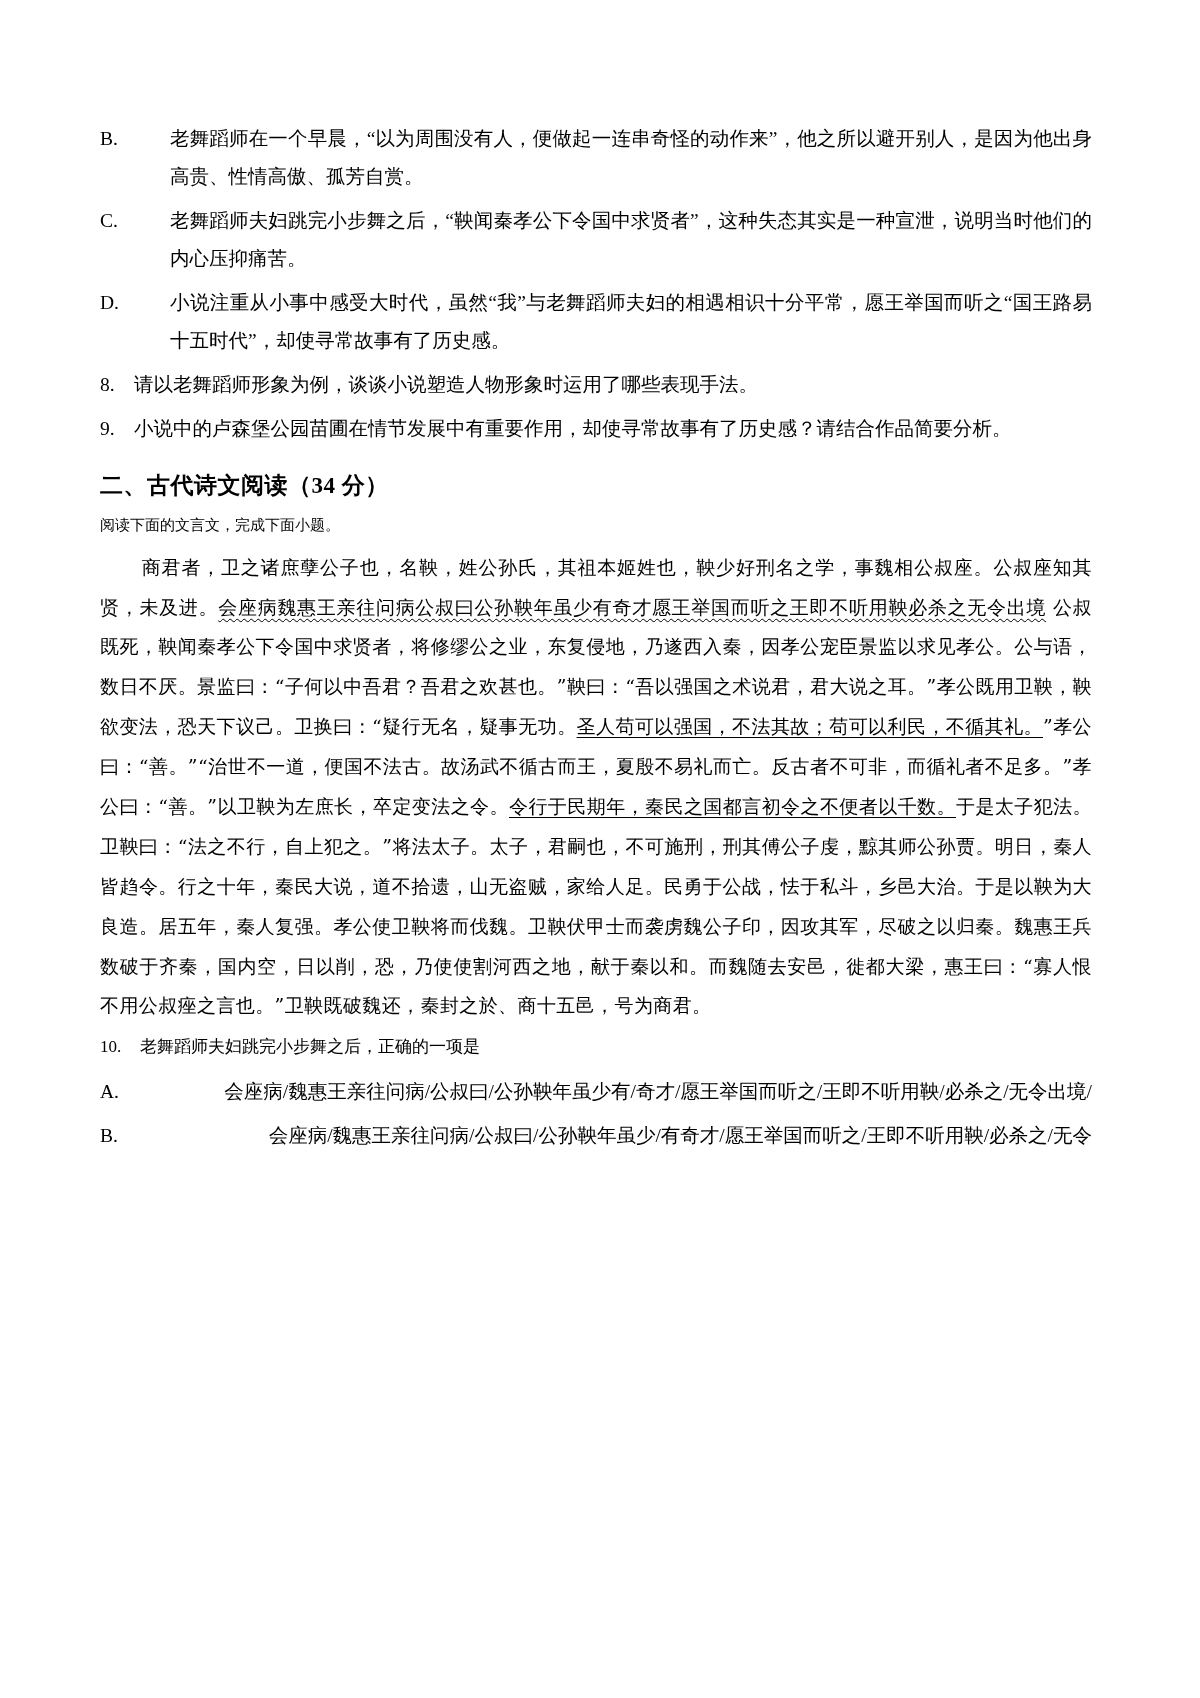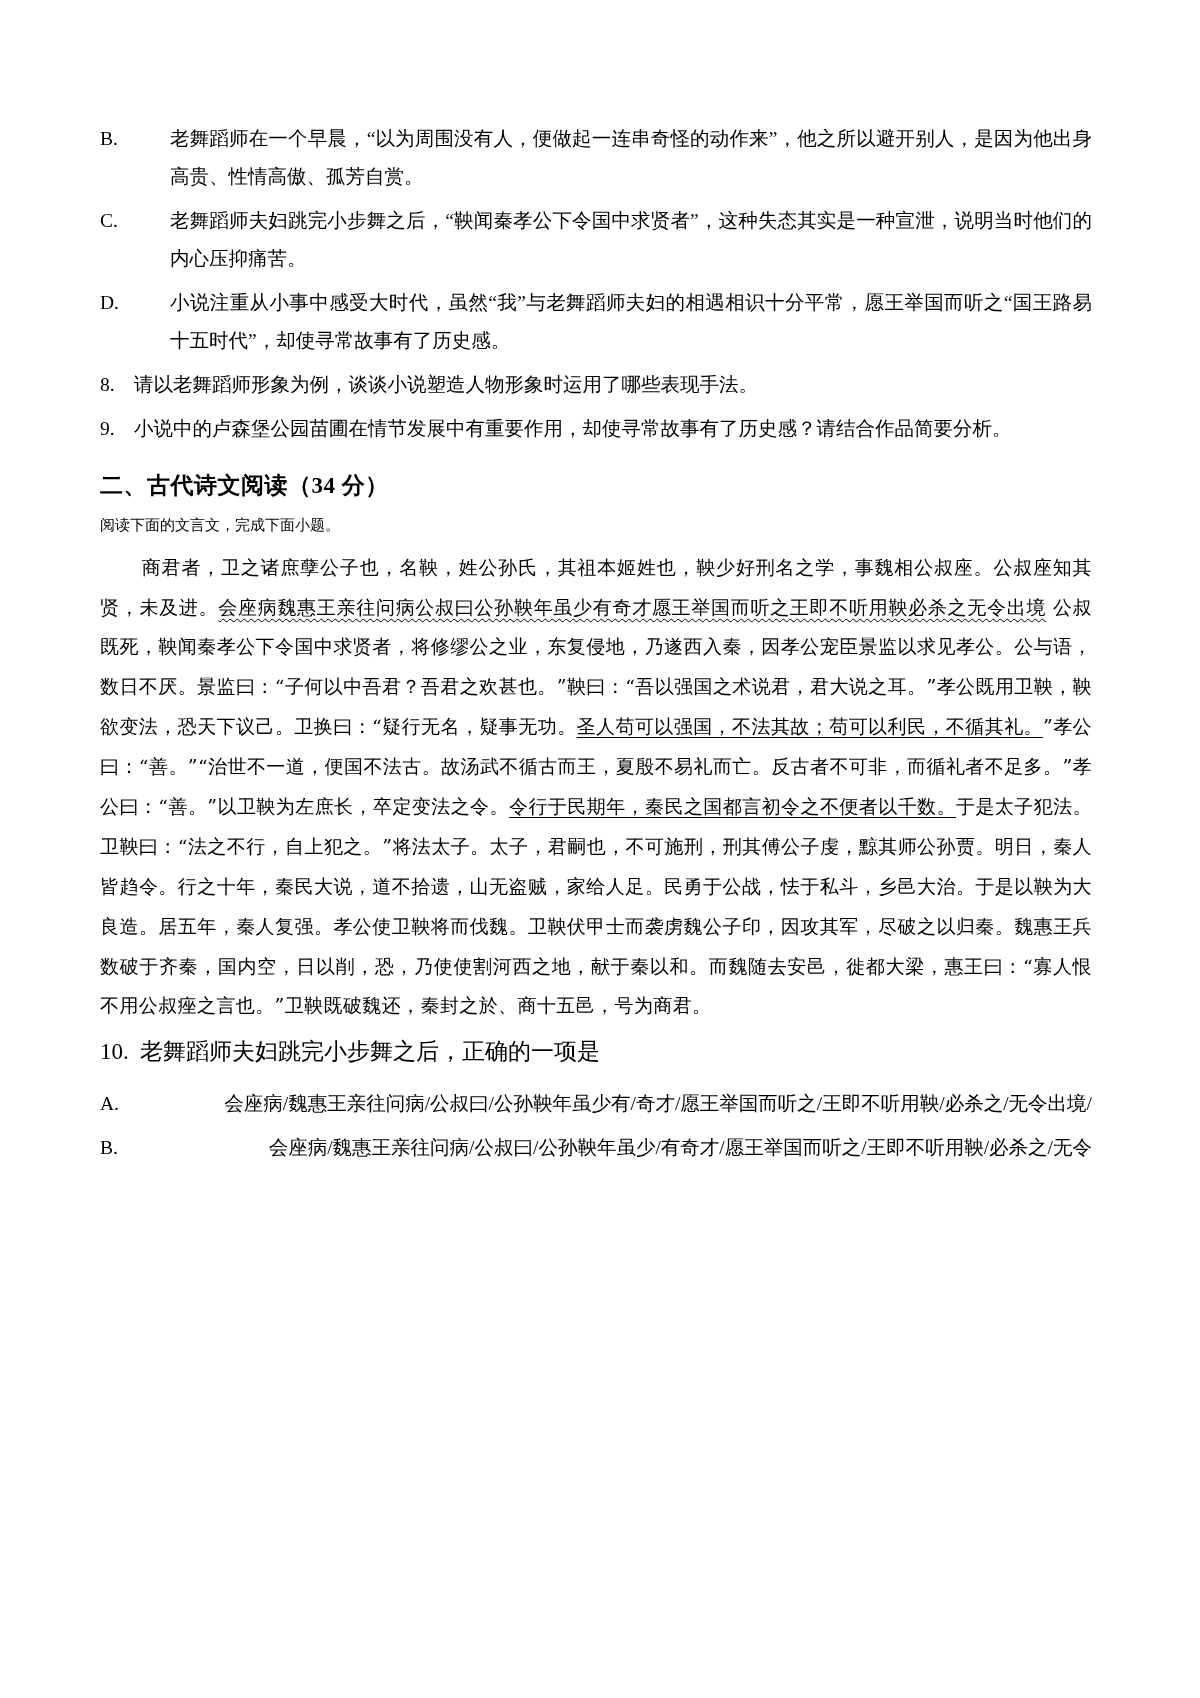--- a/index.html
+++ b/index.html
@@ -84,21 +84,21 @@
     text-underline-offset: 4px;
   }
   .source {
     font-family: "DejaVu Serif", "Liberation Serif", serif;
     font-size: 19px;
     text-align: right;
     margin: 14px 0 20px 0;
     padding-right: 10px;
   }
   .q-after {
-    font-size: 23px;
+    font-size: 17px;
     line-height: 1.95;
     margin-bottom: 10px;
     display: flex;
     align-items: flex-start;
     justify-content: flex-end;
   }
   .q-after .lbl { flex: 0 0 40px; }
   .q-after .txt { flex: 1 1 auto; }
   .opt-b {
     display: flex;

